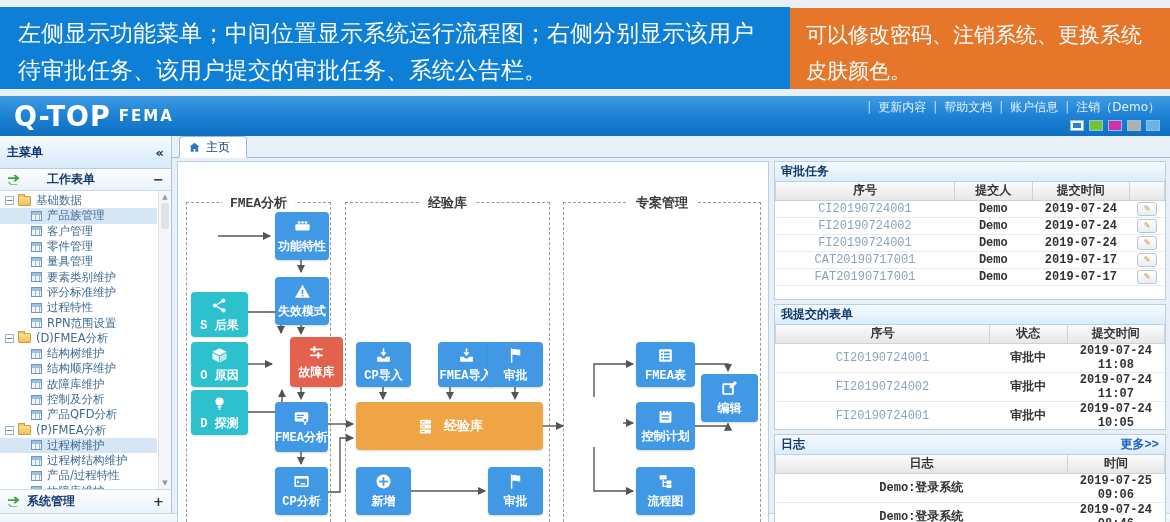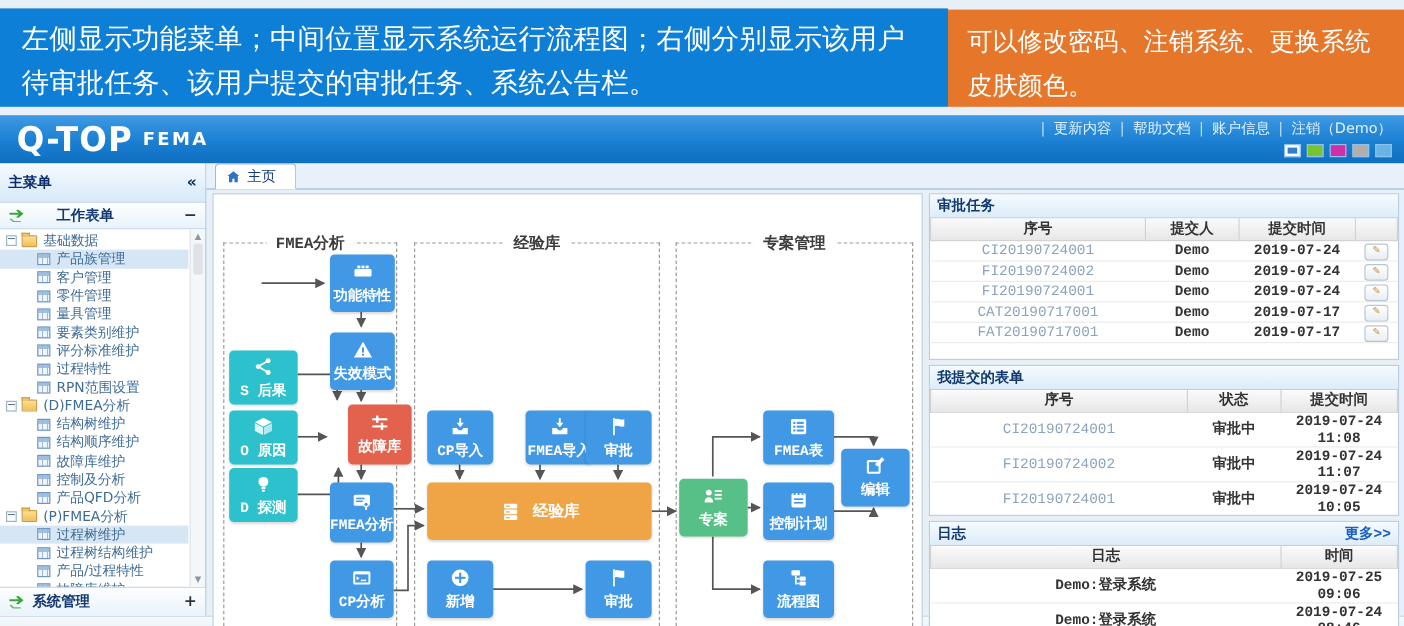--- a/index.html
+++ b/index.html
@@ -491,30 +491,20 @@
               </svg>
             <span class="nlabel">新增</span>
           </div>
           <div class="node blue n-ap2">
             <svg class="nic" viewBox="0 0 24 24">
                 <rect x="6.2" y="3" width="1.8" height="18"></rect>
                 <path d="M8 4.2c3.4-1.6 6.6 1.6 10 0v7.4c-3.4 1.6-6.6-1.6-10 0Z"></path>
               </svg>
             <span class="nlabel">审批</span>
           </div>
-          <div class="node green n-proj">
-            <svg class="nic" viewBox="0 0 24 24">
-                <circle cx="7.2" cy="8.2" r="3.1"></circle>
-                <path d="M2.8 17.8c0-3.1 2-4.7 4.4-4.7s4.4 1.6 4.4 4.7v.9H2.8Z"></path>
-                <rect x="13.4" y="5.6" width="7.4" height="2"></rect>
-                <rect x="13.4" y="9.6" width="7.4" height="2"></rect>
-                <rect x="13.4" y="13.6" width="7.4" height="2"></rect>
-              </svg>
-            <span class="nlabel">专案</span>
-          </div>
           <div class="node blue n-tbl">
             <svg class="nic" viewBox="0 0 24 24">
                 <rect x="4" y="4" width="16" height="16" rx="1.8"></rect>
                 <rect class="cut" x="6.4" y="7" width="2.2" height="2.2"></rect>
                 <rect class="cut" x="10" y="7" width="7.4" height="2.2"></rect>
                 <rect class="cut" x="6.4" y="11" width="2.2" height="2.2"></rect>
                 <rect class="cut" x="10" y="11" width="7.4" height="2.2"></rect>
                 <rect class="cut" x="6.4" y="15" width="2.2" height="2.2"></rect>
                 <rect class="cut" x="10" y="15" width="7.4" height="2.2"></rect>
               </svg>

